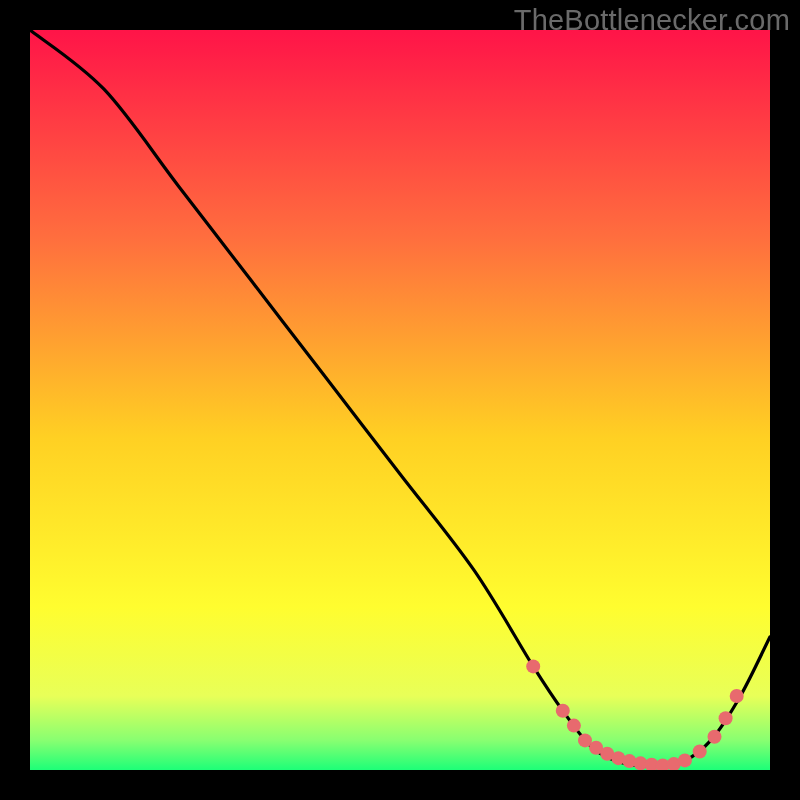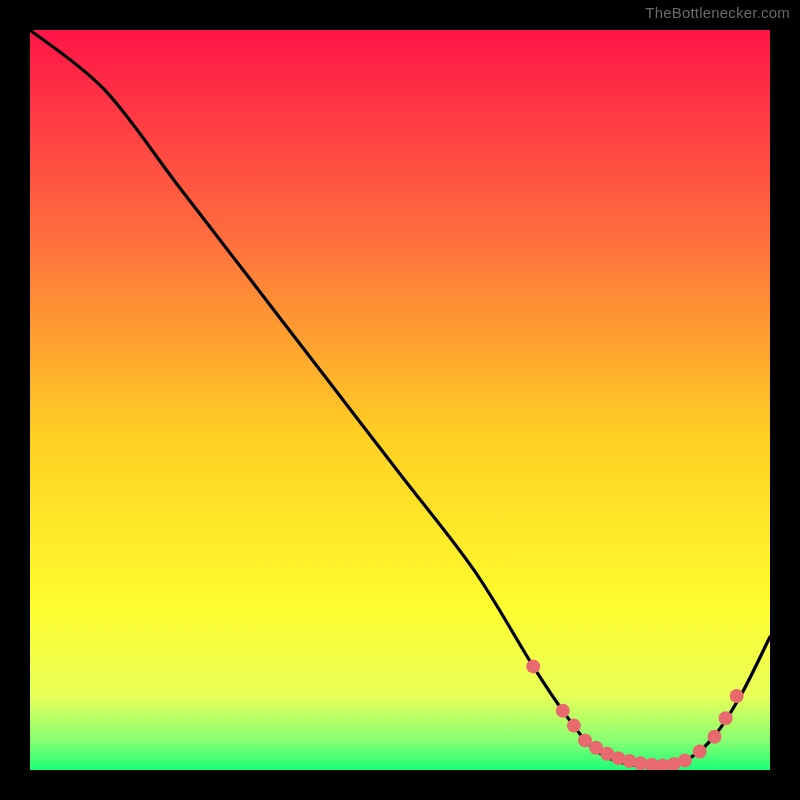--- a/index.html
+++ b/index.html
@@ -15,21 +15,21 @@
     position: relative;
     width: 800px;
     height: 800px;
     background: #000;
   }
   .attribution {
     position: absolute;
     top: 4px;
     right: 10px;
     color: #6a6a6a;
-    font-size: 15px;
+    font-size: 29px;
     font-weight: 500;
     letter-spacing: 0.2px;
   }
   .plot-wrap {
     position: absolute;
     left: 30px;
     top: 30px;
     width: 740px;
     height: 740px;
   }

